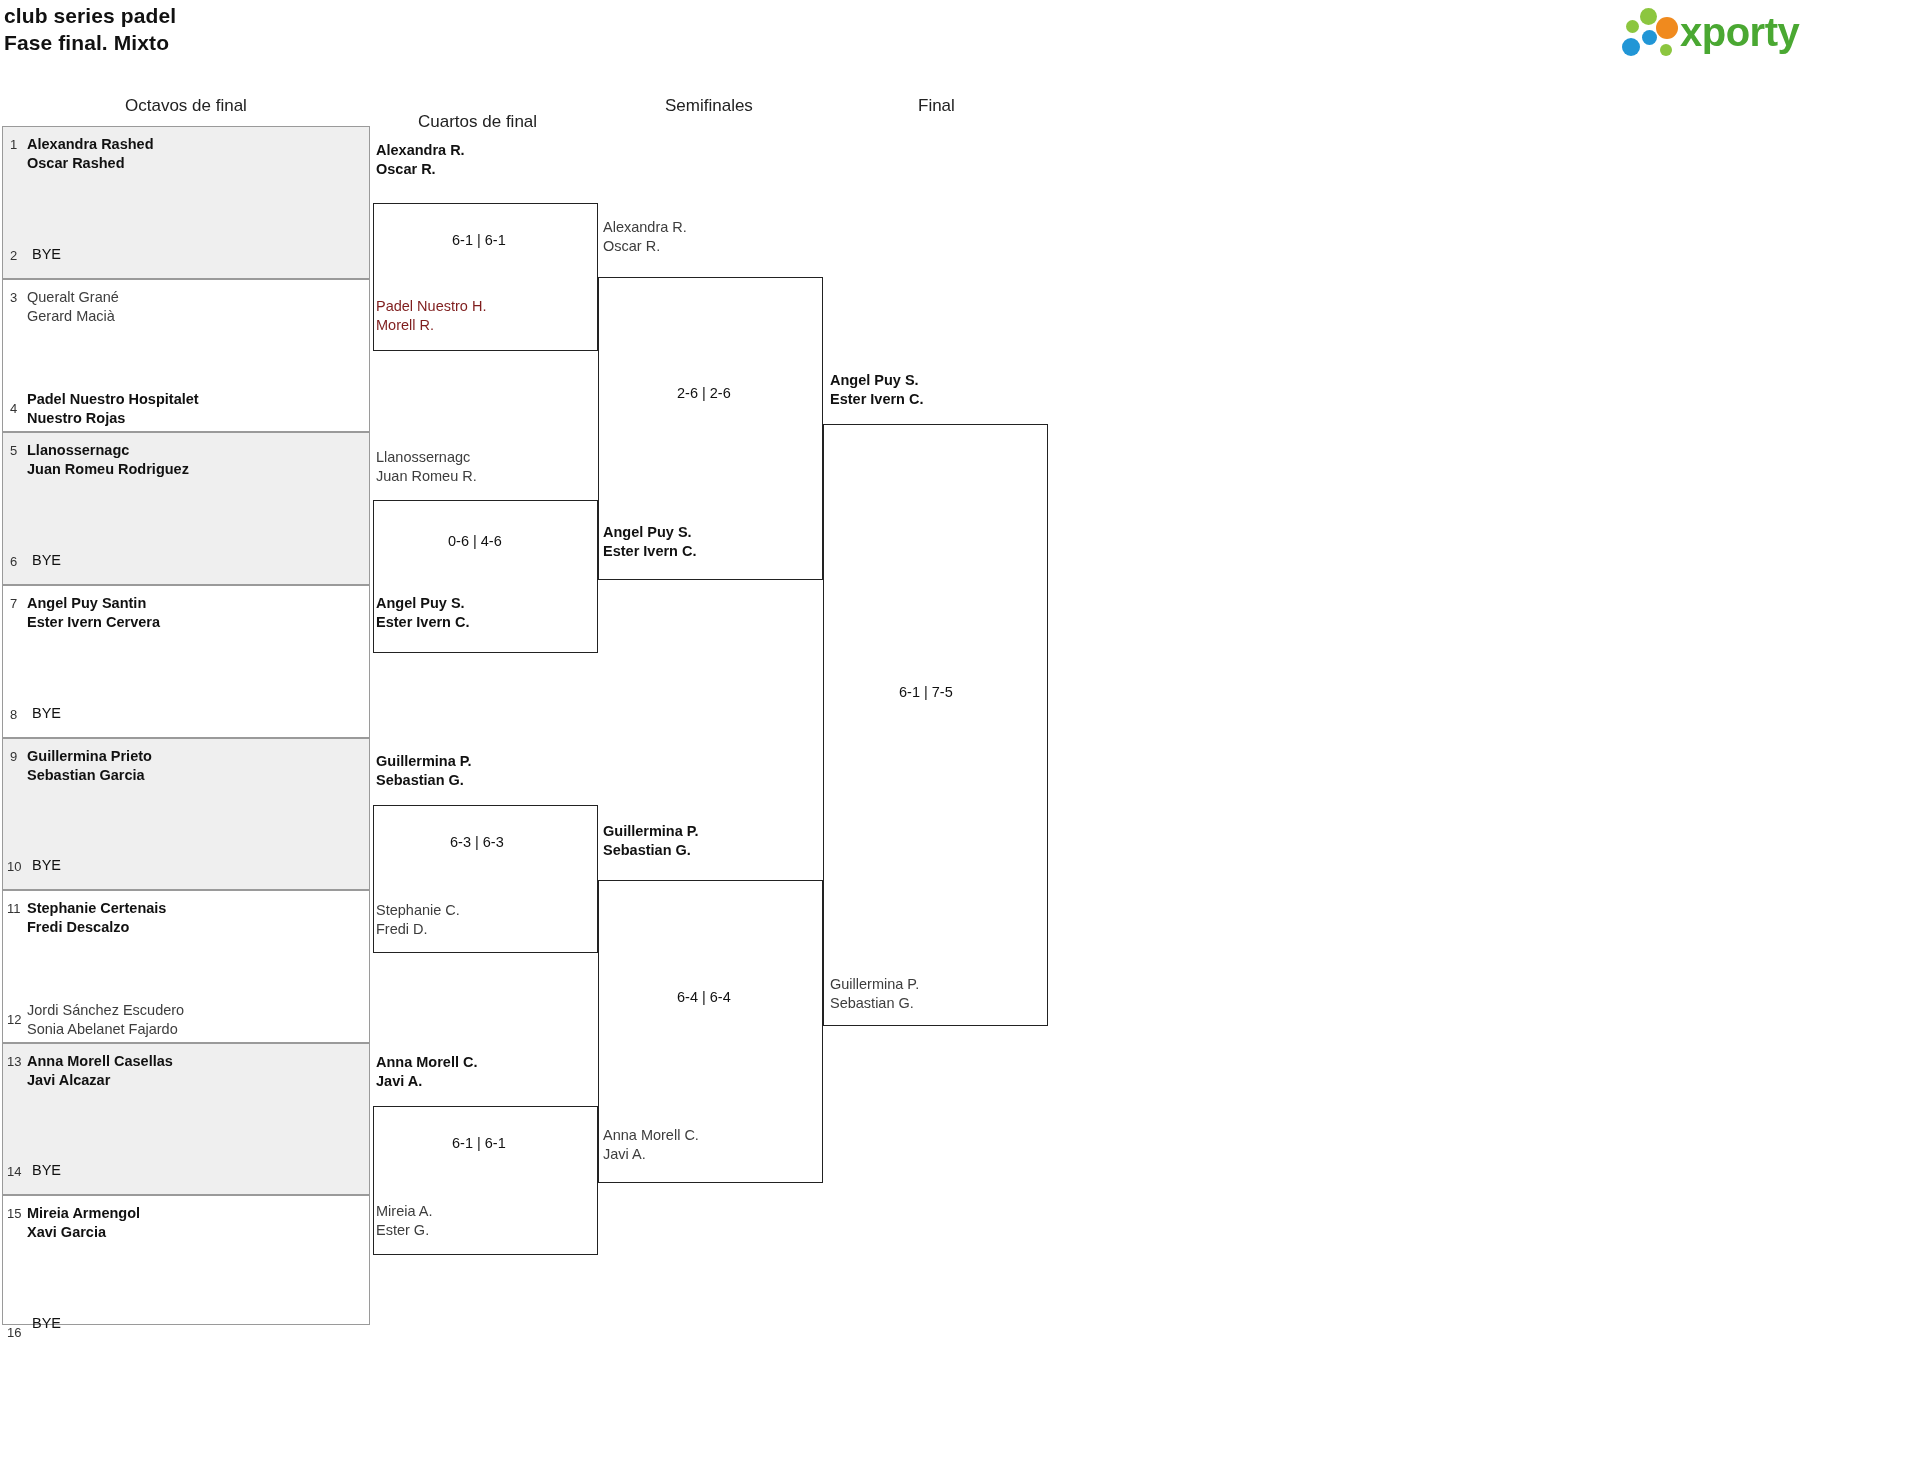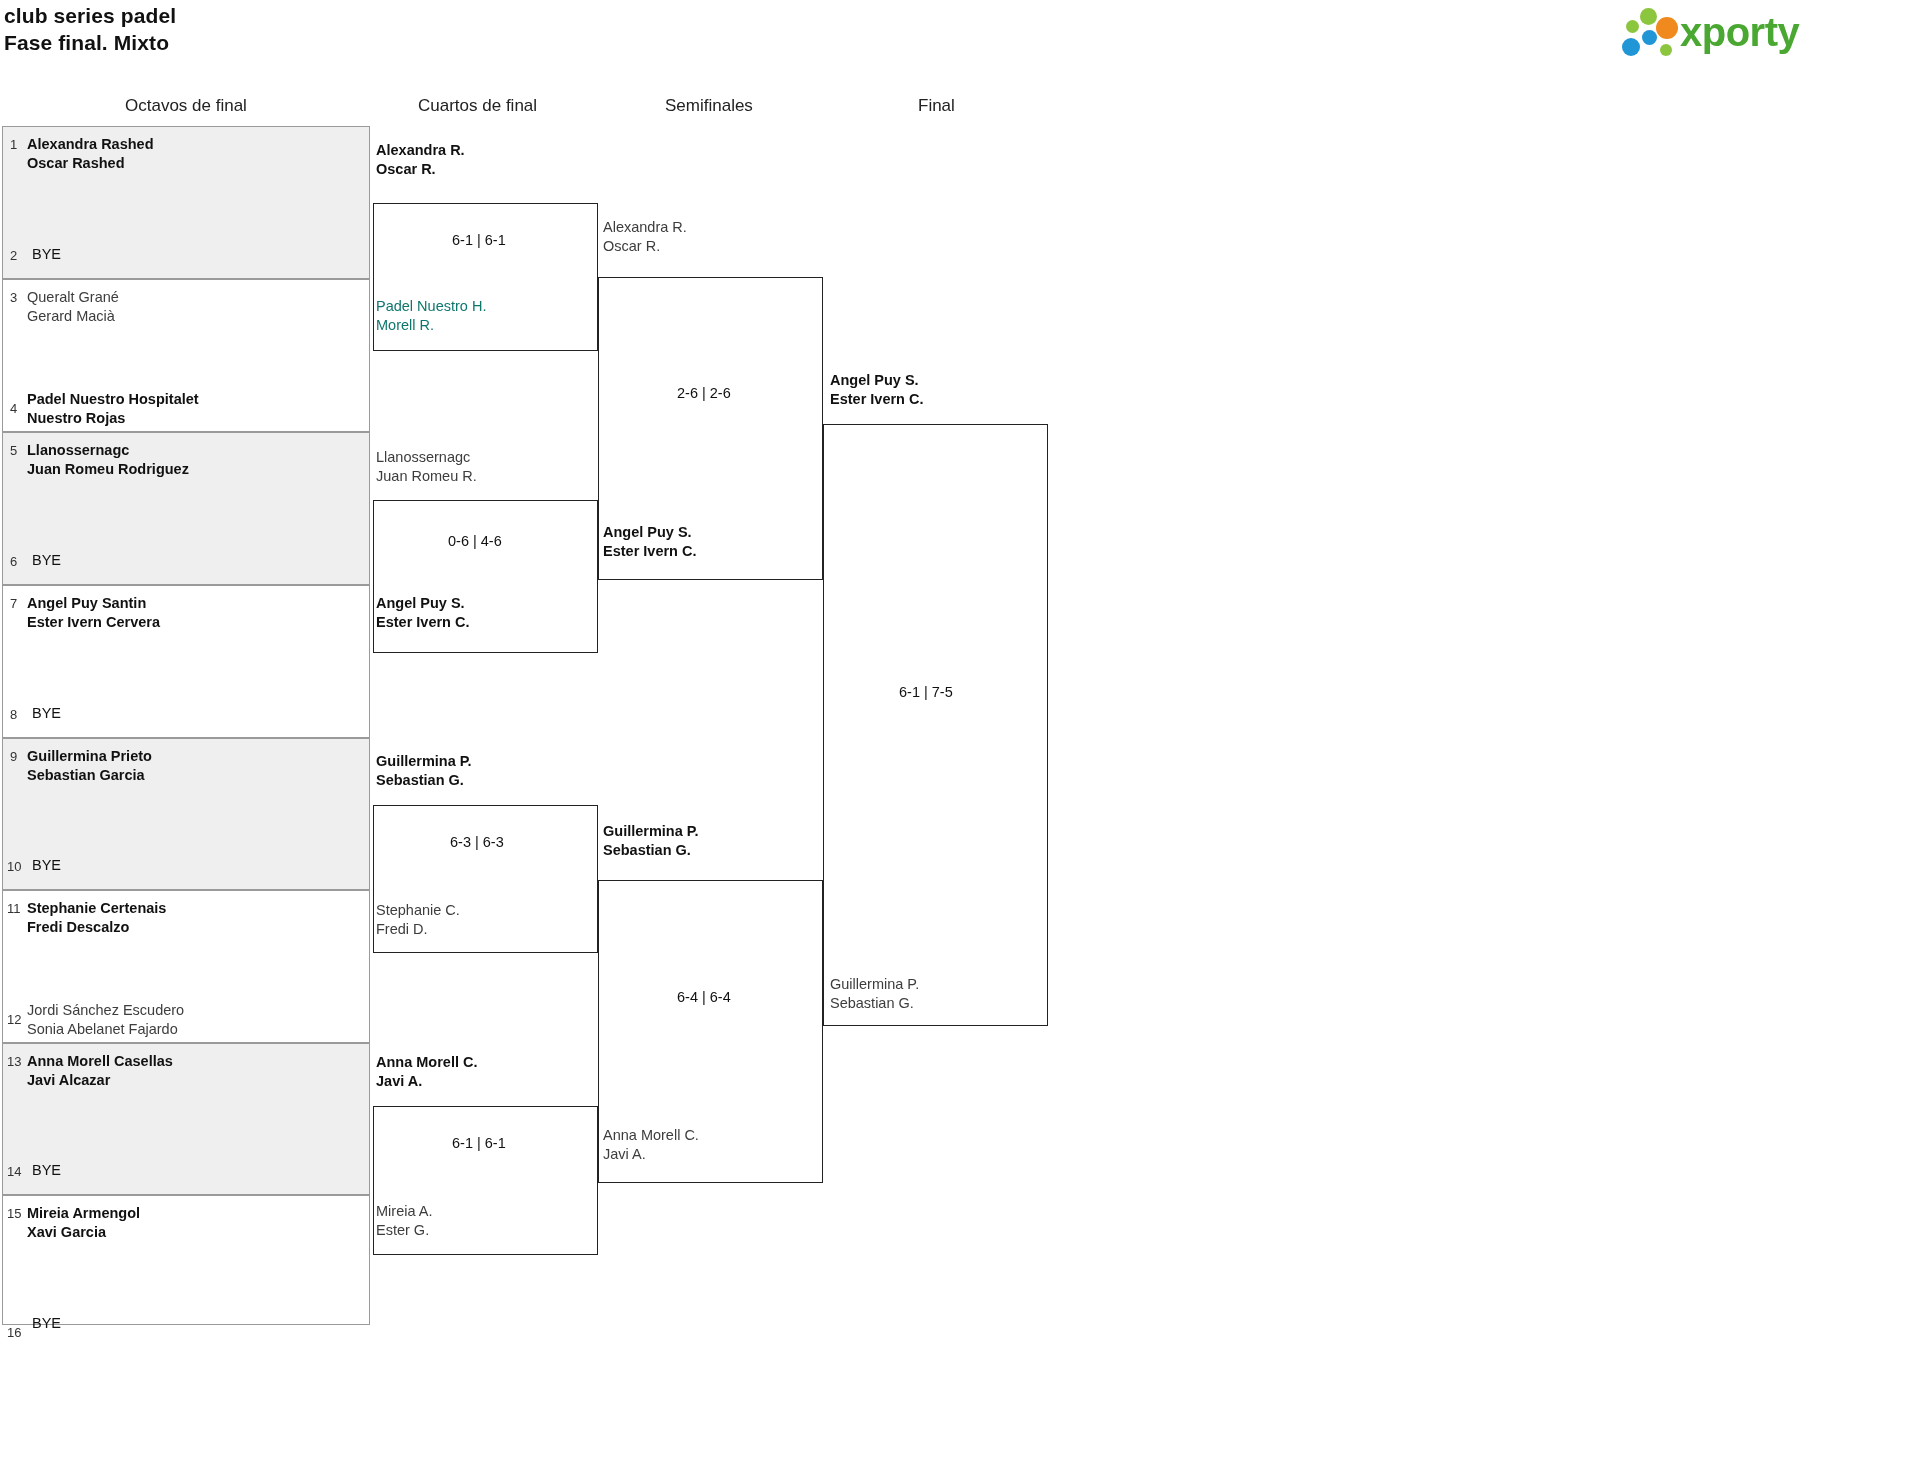--- a/index.html
+++ b/index.html
@@ -145,21 +145,21 @@
       <span class="dot" style="left:4px;  top:12px; width:13px; height:13px; background:#8cc63f;"></span>
       <span class="dot" style="left:20px; top:22px; width:15px; height:15px; background:#2196d6;"></span>
       <span class="dot" style="left:0px;  top:30px; width:18px; height:18px; background:#2196d6;"></span>
       <span class="dot" style="left:38px; top:36px; width:12px; height:12px; background:#8cc63f;"></span>
     </div>
     <div id="logo-word">xporty</div>
   </div>
 </div>
 
 <div class="round-title" style="left:125px; top:96px;">Octavos de final</div>
-<div class="round-title" style="left:418px; top:96px;">Cuartos de final</div>
+<div class="round-title" style="left:418px; top:112px;">Cuartos de final</div>
 <div class="round-title" style="left:665px; top:96px;">Semifinales</div>
 <div class="round-title" style="left:918px; top:96px;">Final</div>
 
 <div class="seed-box shaded" style="left:2px; top:126px; width:368px; height:153px;">
   <div class="seed-num" style="top:10px;">1</div>
   <div class="player-names bold" style="top:8px;">
     <div>Alexandra Rashed</div>
     <div>Oscar Rashed</div>
   </div>
   <div class="seed-num" style="top:121px;">2</div>
@@ -243,21 +243,21 @@
   <div class="seed-num" style="top:129px; left:4px;">16</div>
   <div class="bye-label" style="top:119px;">BYE</div>
 </div>
 
 <div class="entrant bold" style="left:376px; top:141px;">
   <div>Alexandra R.</div>
   <div>Oscar R.</div>
 </div>
 <div class="match-box" style="left:373px; top:203px; width:225px; height:148px;"></div>
 <div class="score" style="left:452px; top:232px;">6-1 | 6-1</div>
-<div class="entrant" style="left:376px; top:297px; color:#0f766e;">
+<div class="entrant" style="left:376px; top:297px; color:#7f1d1d;">
   <div>Padel Nuestro H.</div>
   <div>Morell R.</div>
 </div>
 
 <div class="entrant" style="left:376px; top:448px; color:#3d3d3d;">
   <div>Llanossernagc</div>
   <div>Juan Romeu R.</div>
 </div>
 <div class="match-box" style="left:373px; top:500px; width:225px; height:153px;"></div>
 <div class="score" style="left:448px; top:533px;">0-6 | 4-6</div>

